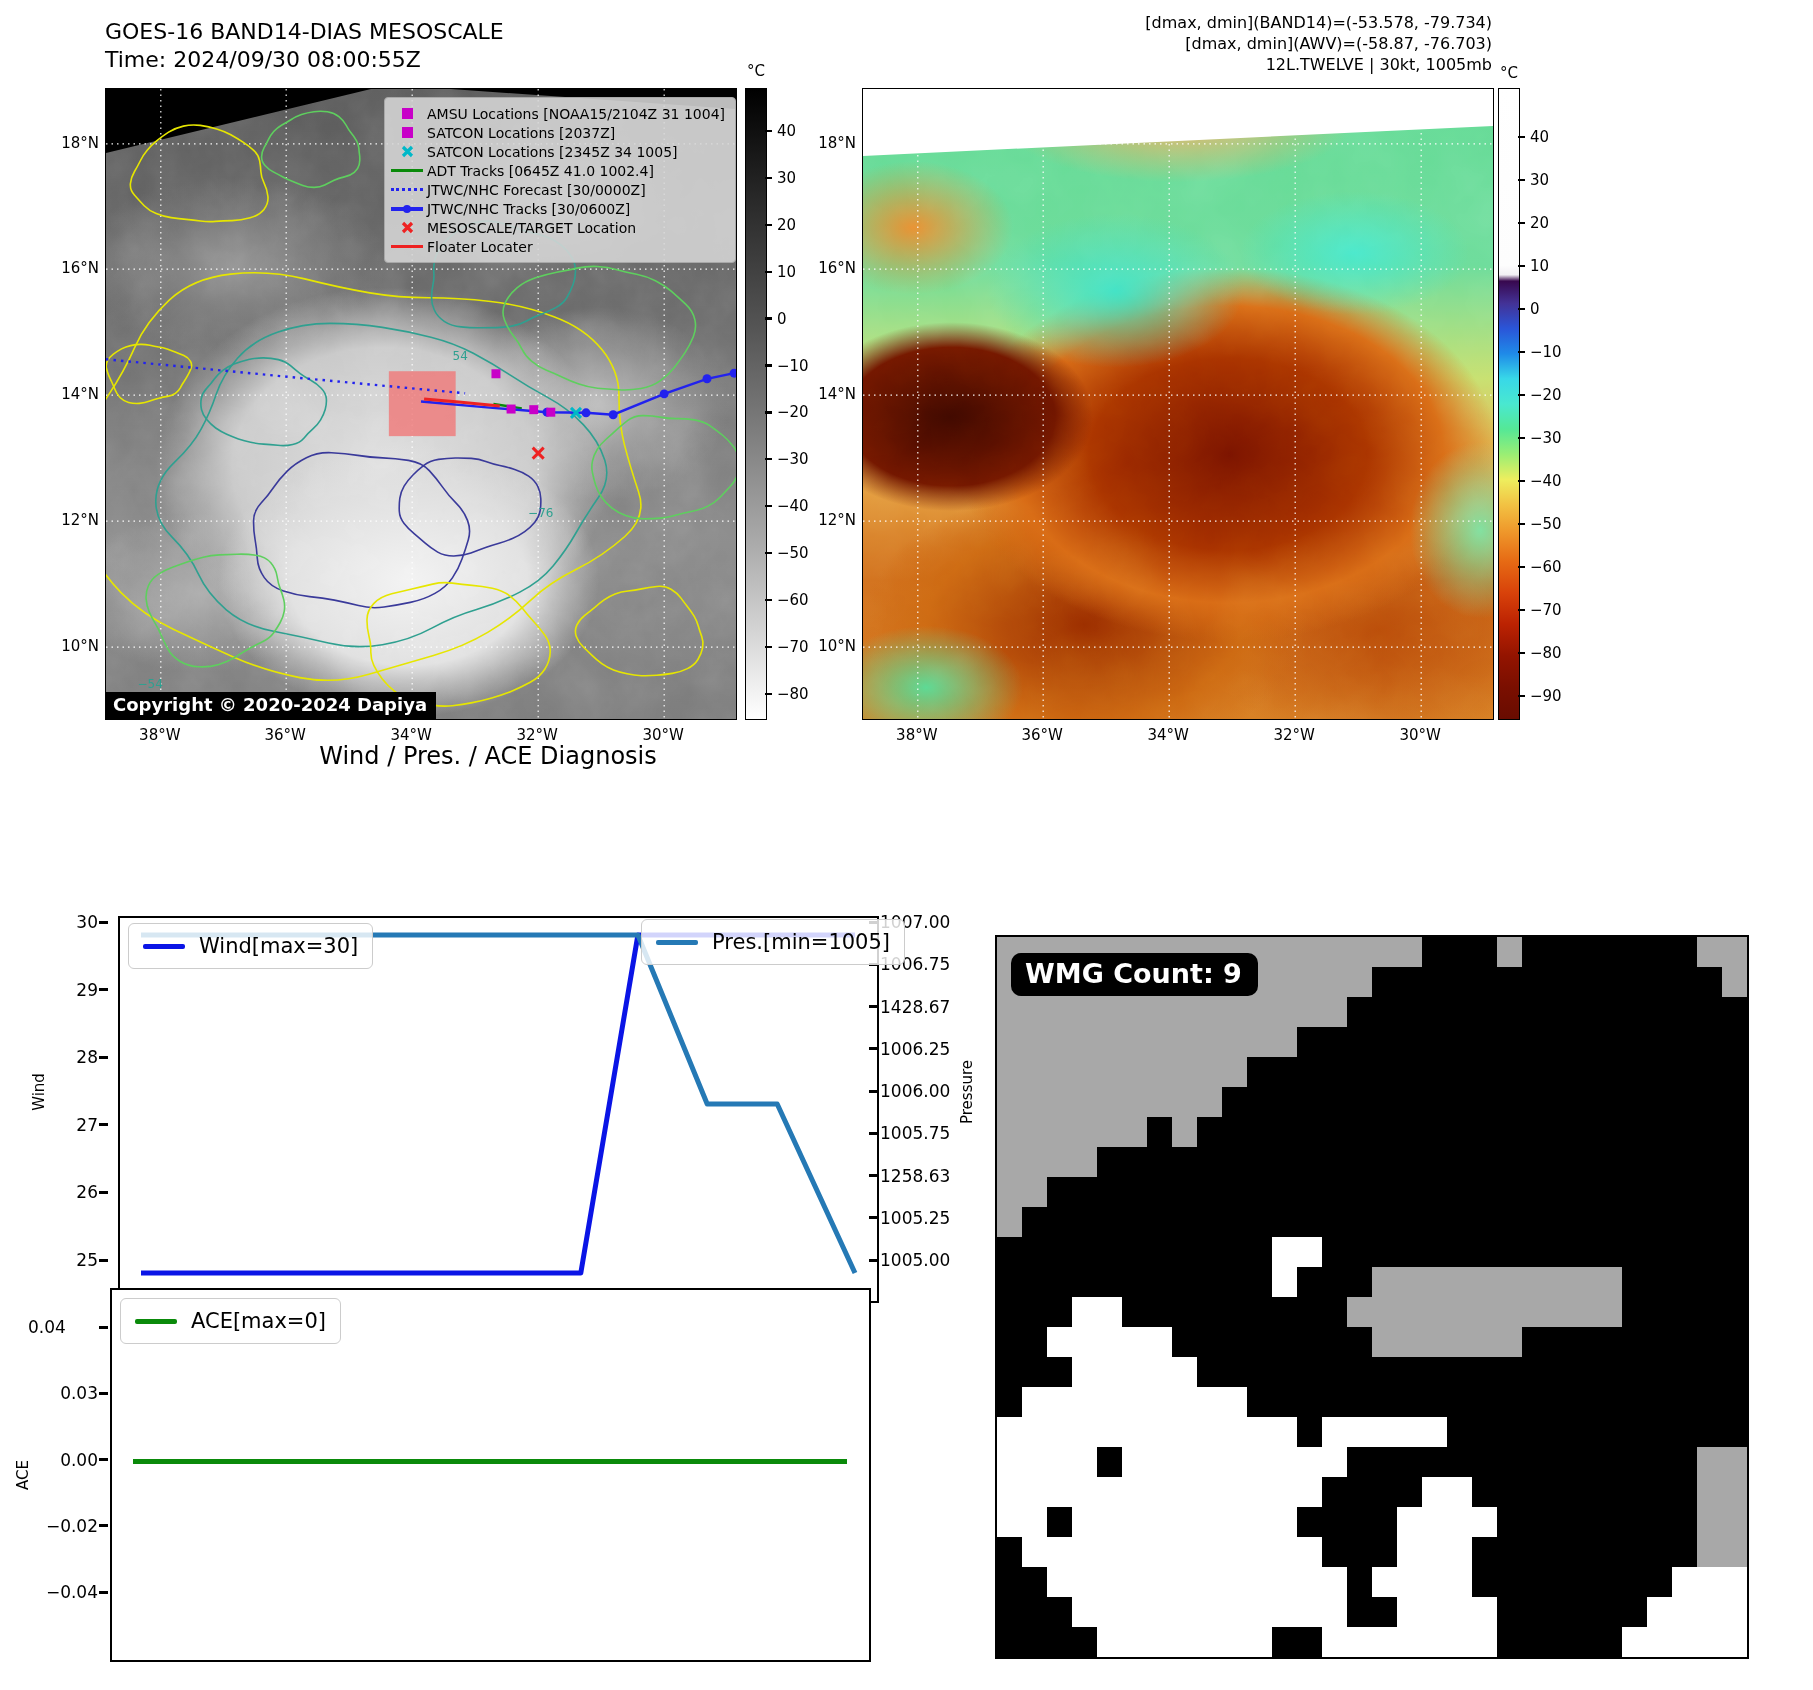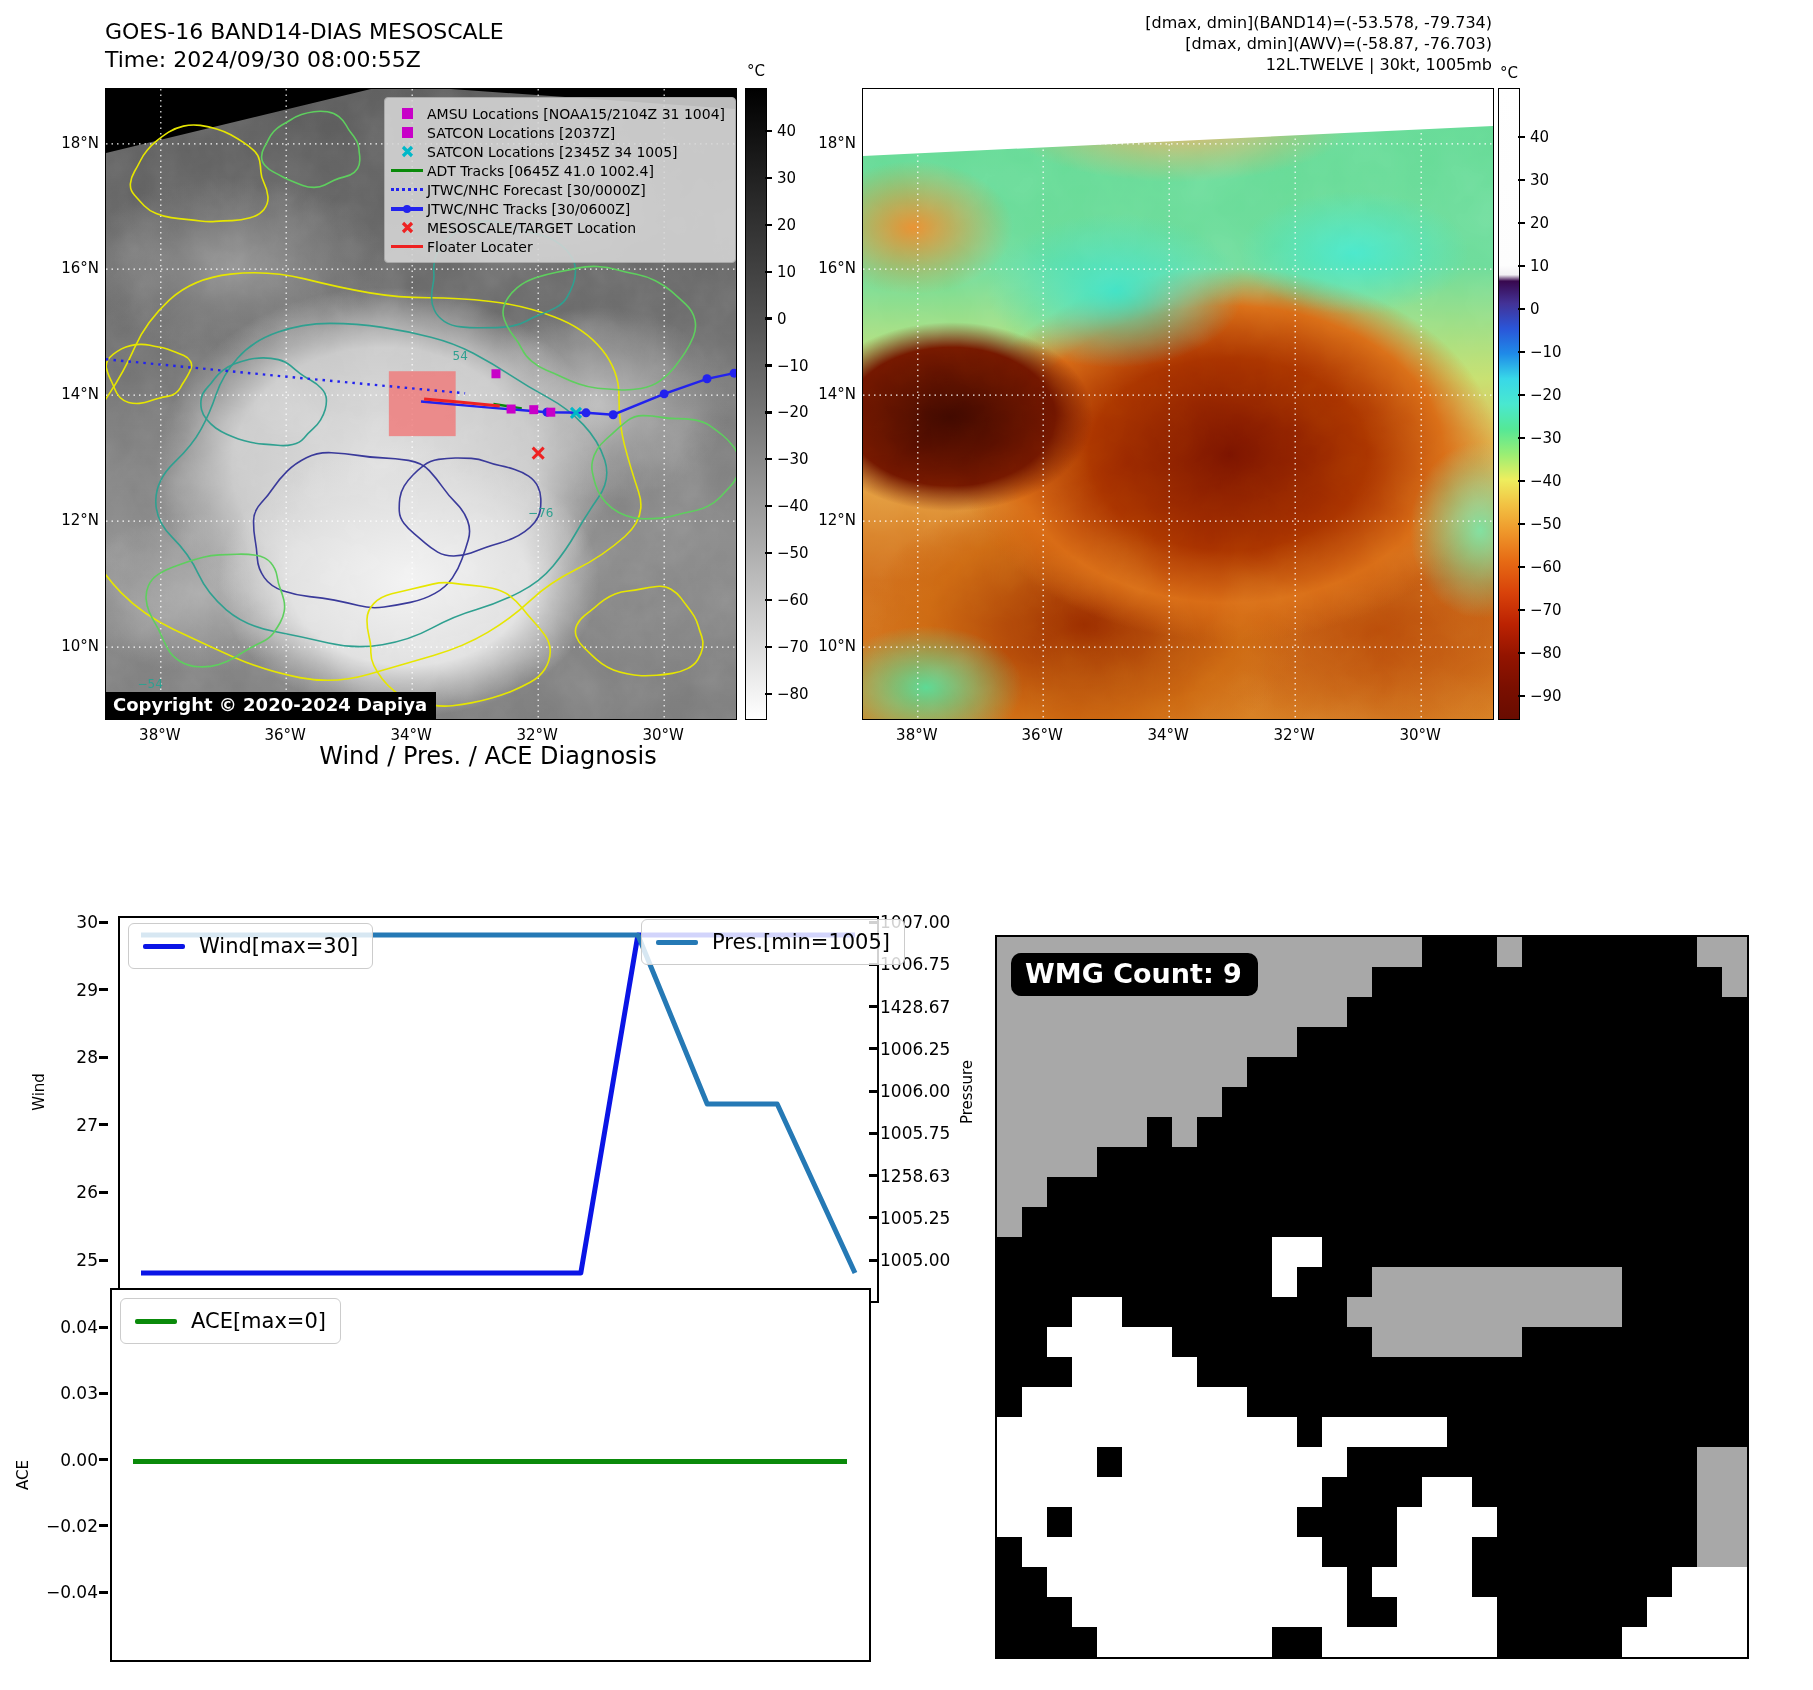--- a/index.html
+++ b/index.html
@@ -390,21 +390,21 @@
   <svg id="ace-svg" class="chart-svg" width="757" height="370">
       <polyline points="21.0,171.6 735.0,171.6" fill="none" stroke="#0a8a0a" stroke-width="5" stroke-linejoin="round"></polyline>
     </svg>
   <div class="chartlegend" style="left:8px;top:8px;">
     <div class="sample" id="ace-sample" style="background: rgb(10, 138, 10);"></div>
     <div class="lab">ACE[max=0]</div>
   </div>
 </div>
 <div id="ace-left-ticks">
     <div class="tickmark" style="left: 99px; top: 1325.5px; width: 9px; height: 3px;"></div>
-    <div class="axis-lab" style="left: 28px; top: 1327px; width: 70px; text-align: right; font-size: 17px;">0.04</div>
+    <div class="axis-lab" style="left: 28px; top: 1327px; width: 70px; text-align: left; font-size: 17px;">0.04</div>
     <div class="tickmark" style="left: 99px; top: 1391.8px; width: 9px; height: 3px;"></div>
     <div class="axis-lab" style="left: 28px; top: 1393.3px; width: 70px; text-align: right; font-size: 17px;">0.03</div>
     <div class="tickmark" style="left: 99px; top: 1458.1px; width: 9px; height: 3px;"></div>
     <div class="axis-lab" style="left: 28px; top: 1459.6px; width: 70px; text-align: right; font-size: 17px;">0.00</div>
     <div class="tickmark" style="left: 99px; top: 1524.4px; width: 9px; height: 3px;"></div>
     <div class="axis-lab" style="left: 28px; top: 1525.9px; width: 70px; text-align: right; font-size: 17px;">−0.02</div>
     <div class="tickmark" style="left: 99px; top: 1590.7px; width: 9px; height: 3px;"></div>
     <div class="axis-lab" style="left: 28px; top: 1592.2px; width: 70px; text-align: right; font-size: 17px;">−0.04</div>
   </div>
 <div class="rot" style="left:8px;top:1466px;">ACE</div>

